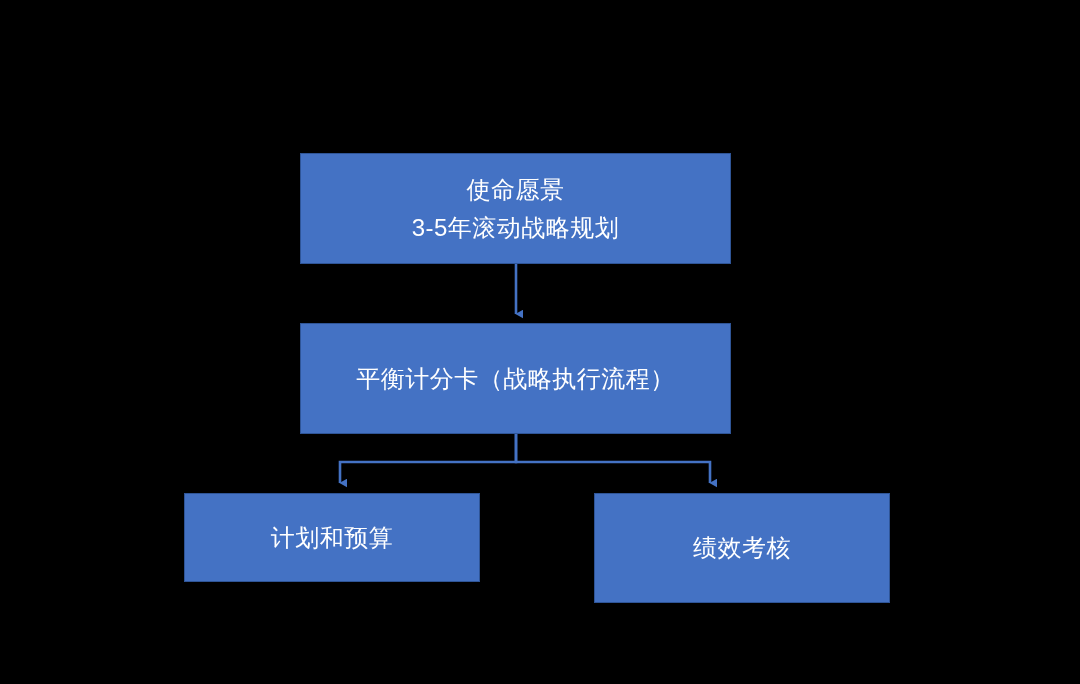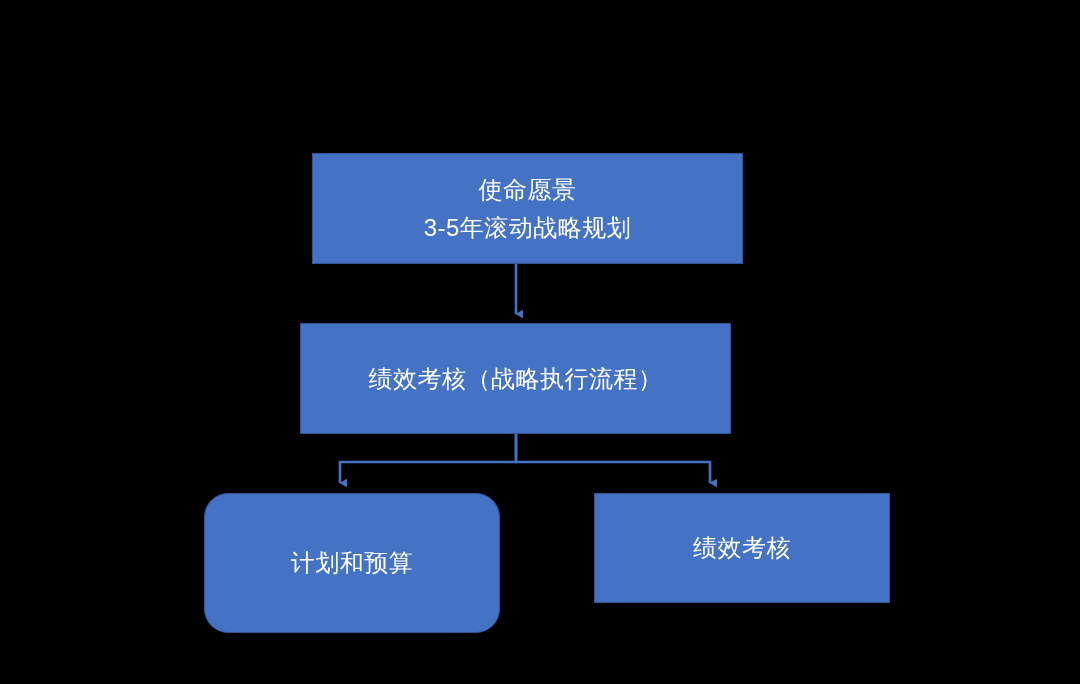--- a/index.html
+++ b/index.html
@@ -40,23 +40,23 @@
     color: #FFFFFF;
   }
   .node-label {
     font-size: 24px;
     line-height: 38px;
     font-weight: 400;
     letter-spacing: 0.5px;
     white-space: pre-line;
     padding: 0 10px;
   }
-  #node-vision     { left: 300px; top: 153px; width: 431px; height: 111px; margin-left: 12px; }
+  #node-vision     { left: 300px; top: 153px; width: 431px; height: 111px; }
   #node-scorecard  { left: 300px; top: 323px; width: 431px; height: 111px; }
-  #node-plan       { left: 204px; top: 493px; width: 296px; height: 140px; border-radius: 24px; }
+  #node-plan       { left: 184px; top: 493px; width: 296px; height: 89px; }
   #node-performance{ left: 562px; top: 493px; width: 296px; height: 110px; margin-left: 32px; }
 </style>
 </head>
 <body>
 
 <div id="canvas">
 
   <svg class="conn-layer" width="1080" height="684" viewBox="0 0 1080 684" xmlns="http://www.w3.org/2000/svg">
     <defs>
       <marker id="arrowhead" markerWidth="9" markerHeight="8" refX="4.5" refY="7.4" orient="auto" markerUnits="userSpaceOnUse">
@@ -76,21 +76,21 @@
       <path d="M516,434 L516,462 L710,462 L710,483" stroke="#4472C4" stroke-width="2.6" fill="none" stroke-linejoin="miter" marker-end="url(#arrowhead)"></path>
     </g>
   </svg>
 
   <div class="node" id="node-vision">
     <div class="node-label">使命愿景
 3-5年滚动战略规划</div>
   </div>
 
   <div class="node" id="node-scorecard">
-    <div class="node-label">绩效考核（战略执行流程）</div>
+    <div class="node-label">平衡计分卡（战略执行流程）</div>
   </div>
 
   <div class="node" id="node-plan">
     <div class="node-label">计划和预算</div>
   </div>
 
   <div class="node" id="node-performance">
     <div class="node-label">绩效考核</div>
   </div>
 

